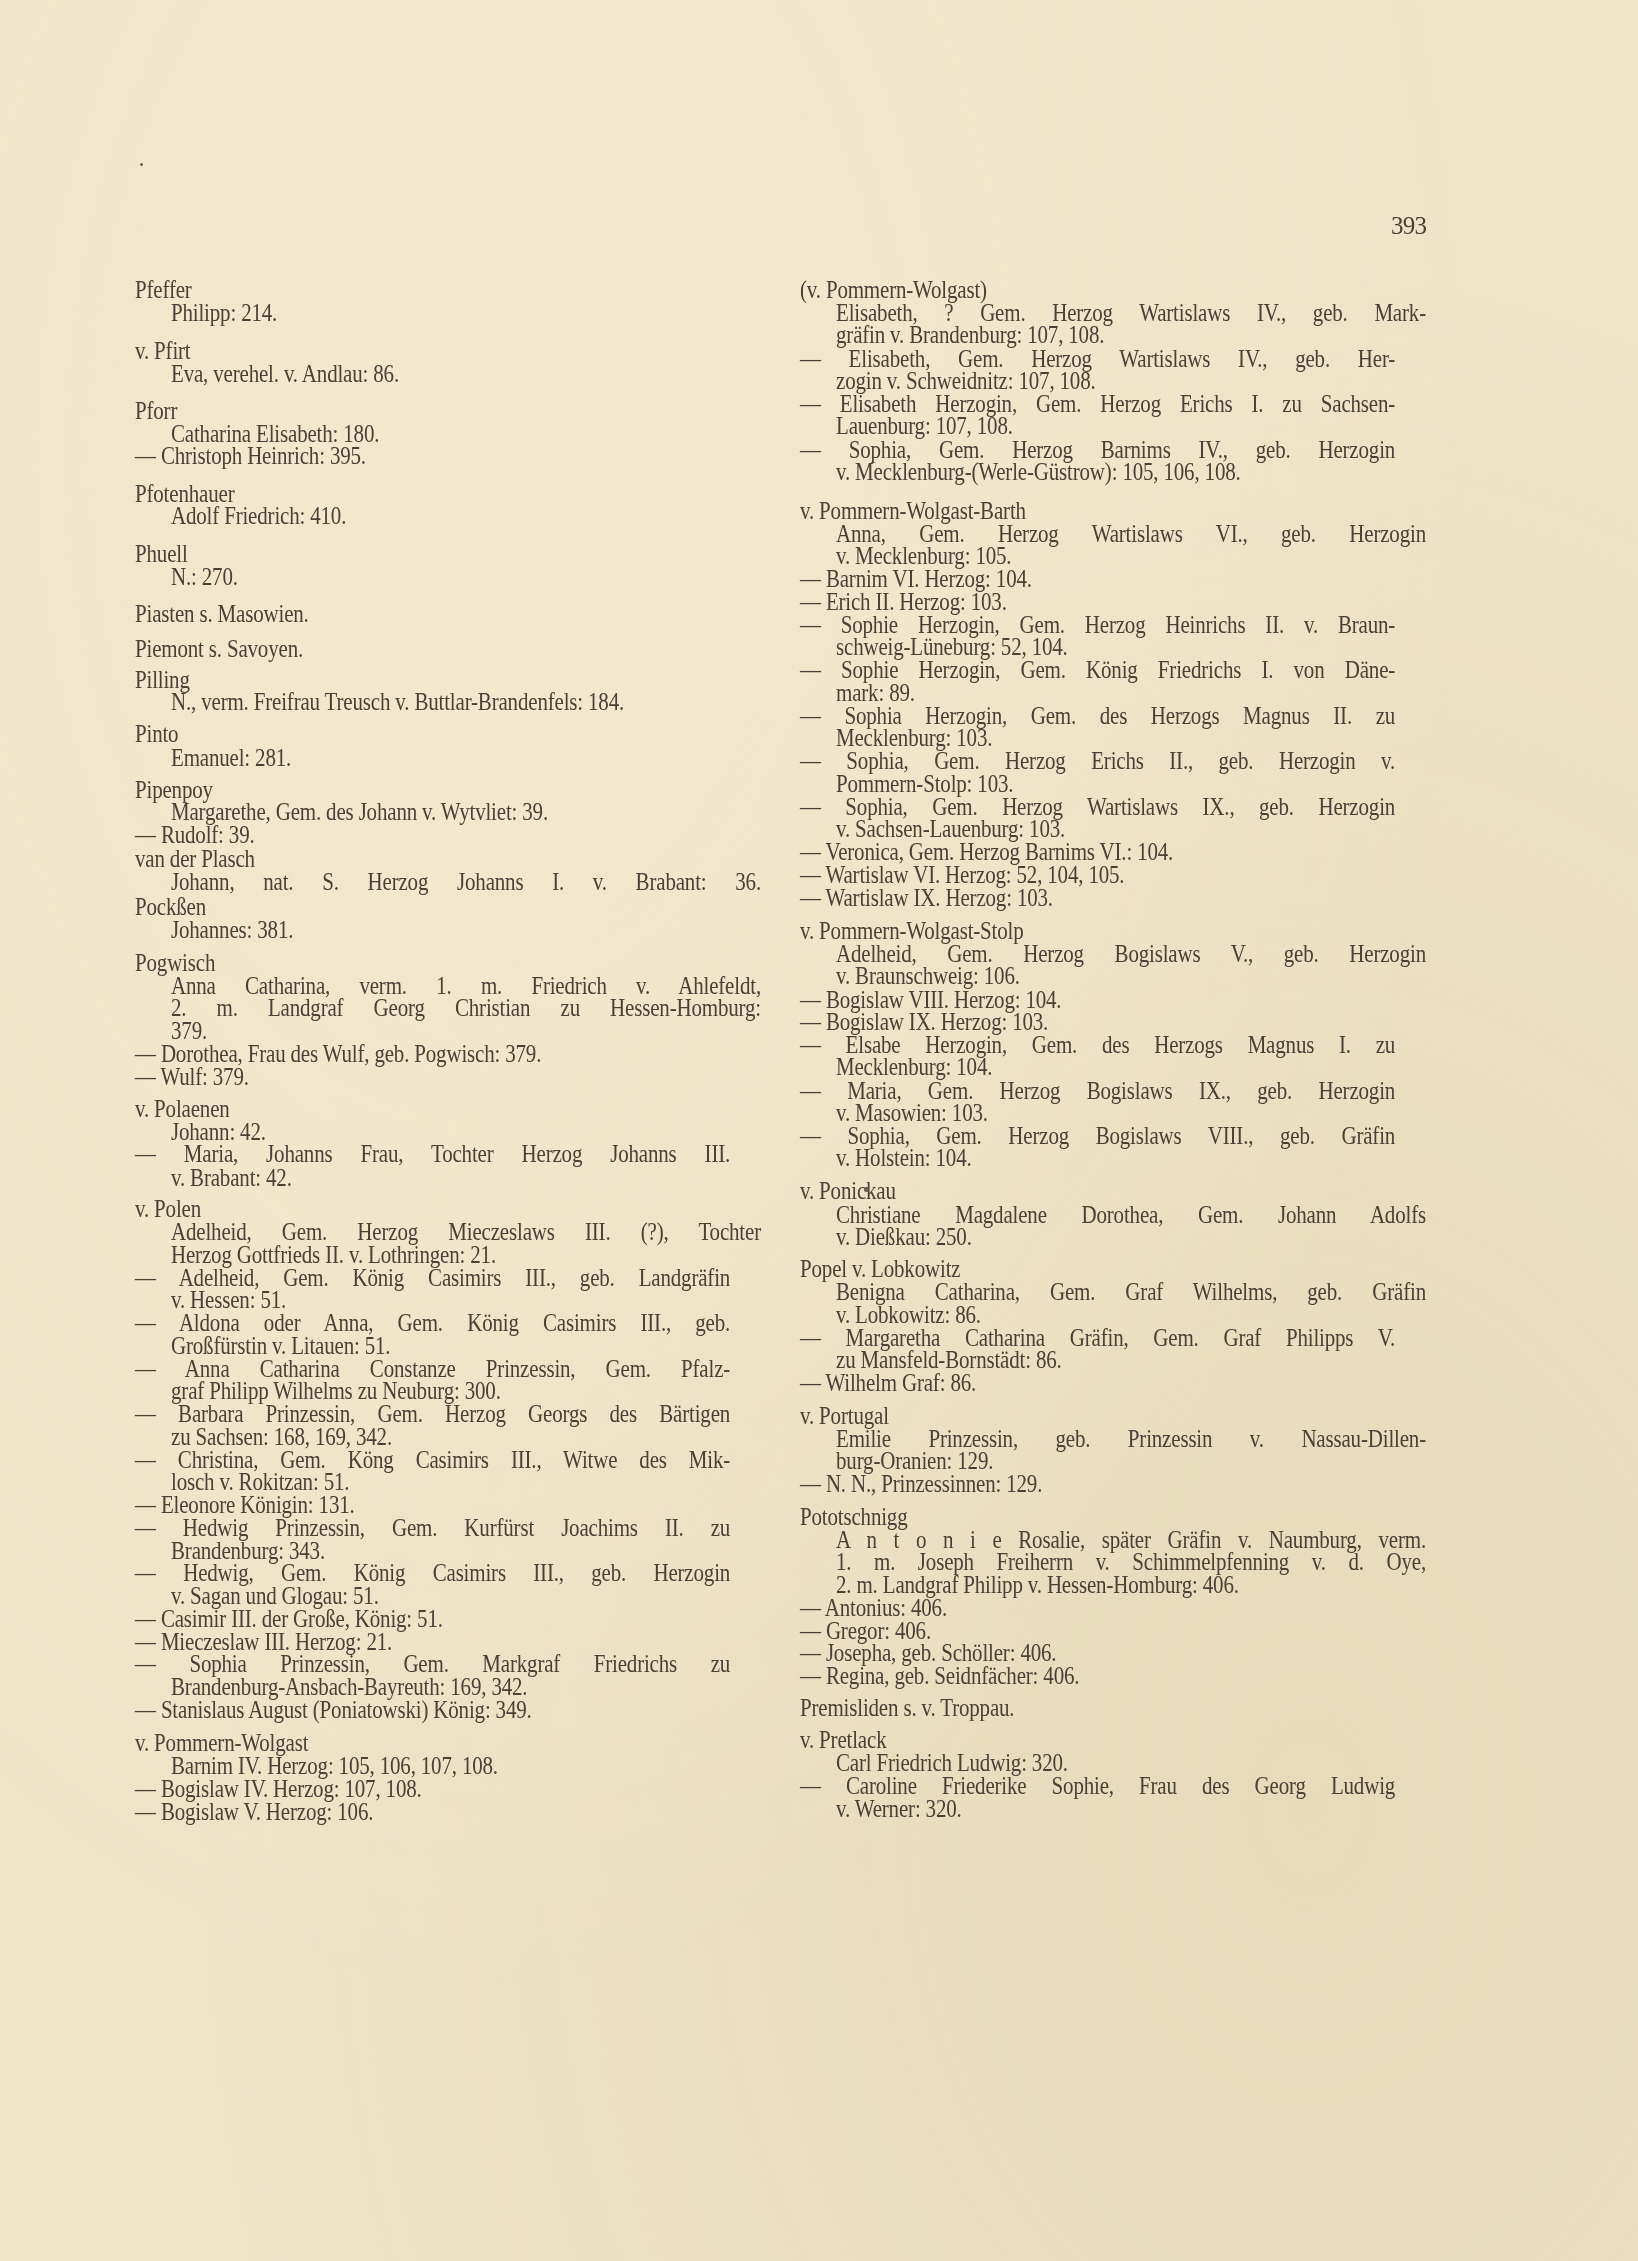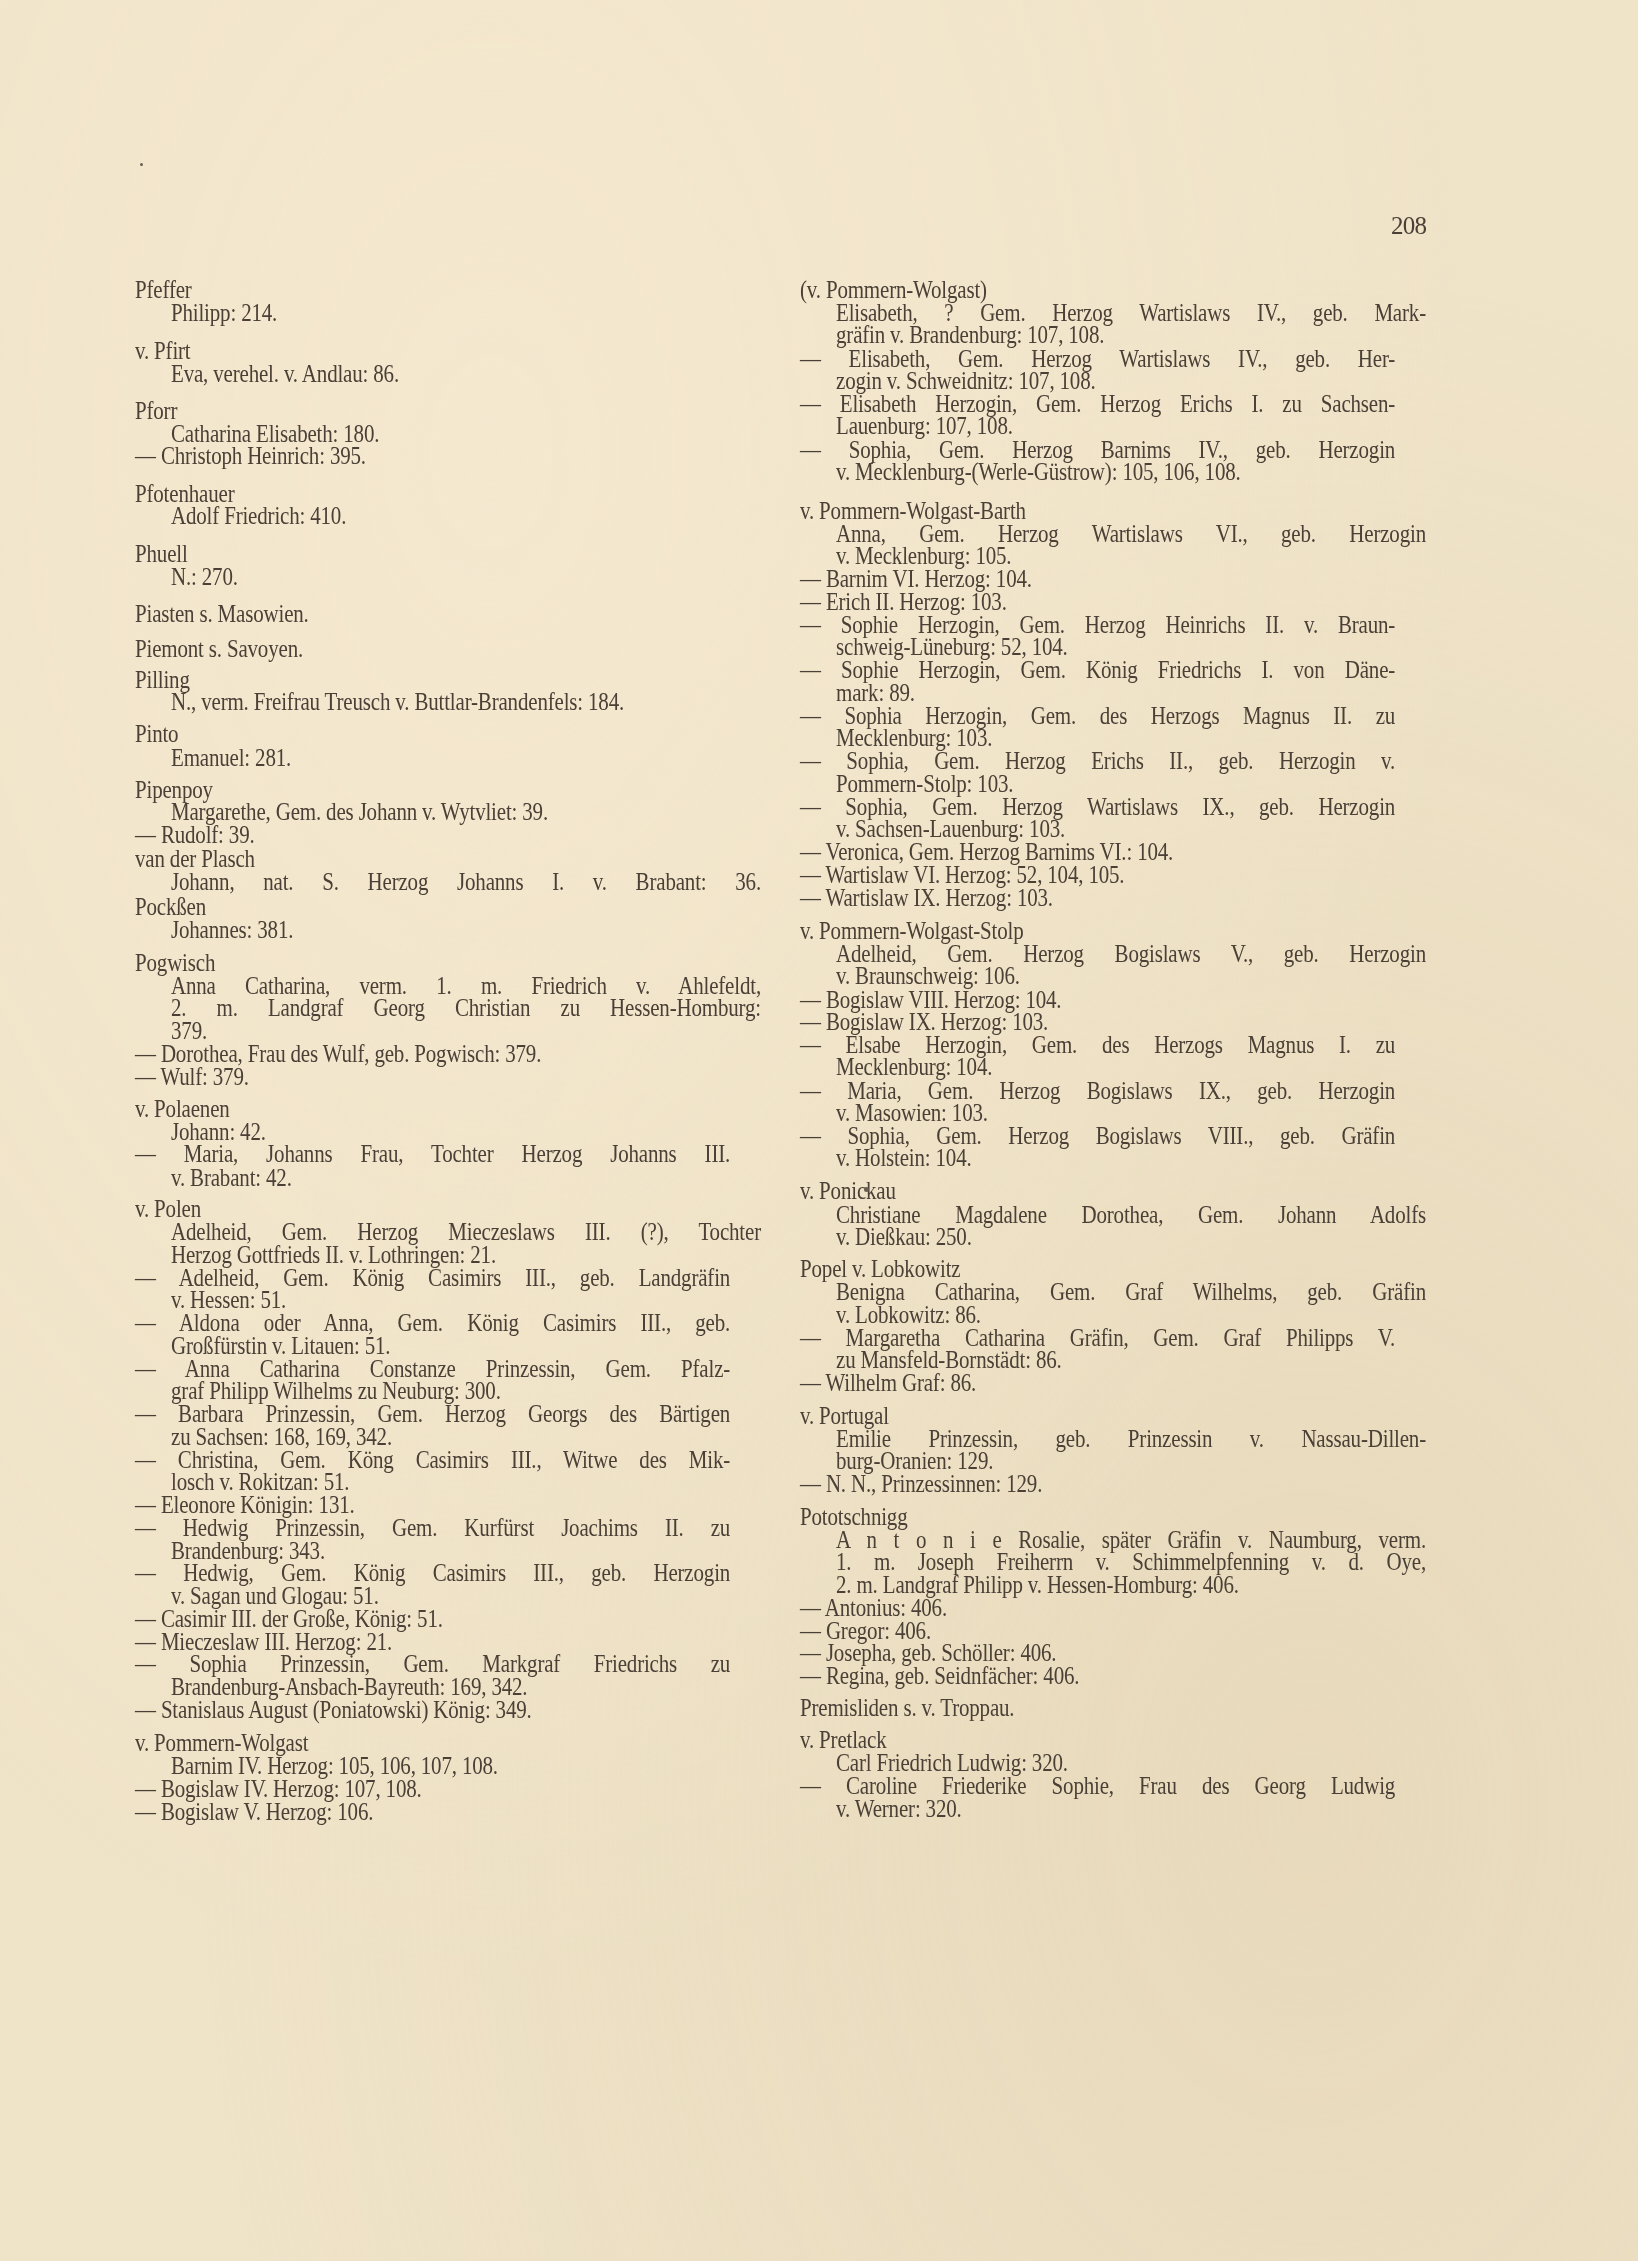--- a/index.html
+++ b/index.html
@@ -16,21 +16,21 @@
         transform:scaleX(0.86);transform-origin:left top;letter-spacing:-0.2px;}
   .line.indent{left:36px;}
   .line.full{width:692px;text-align:justify;text-align-last:justify;}
   .line.full.indent{width:686px;}
   .speck{position:absolute;width:5.3px;height:5.3px;border-radius:50%;background:#6a5e50;}
 </style>
 </head>
 <body>
 
 <div>
-  <div class="page-number">208</div>
+  <div class="page-number">393</div>
   <div class="col col-left">
       <div class="line" style="top: 277px;">Pfeffer</div>
       <div class="line indent" style="top: 300px;">Philipp: 214.</div>
       <div class="line" style="top: 338px;">v. Pfirt</div>
       <div class="line indent" style="top: 361px;">Eva, verehel. v. Andlau: 86.</div>
       <div class="line" style="top: 398px;">Pforr</div>
       <div class="line indent" style="top: 421px;">Catharina Elisabeth: 180.</div>
       <div class="line" style="top: 443px;">— Christoph Heinrich: 395.</div>
       <div class="line" style="top: 481px;">Pfotenhauer</div>
       <div class="line indent" style="top: 503px;">Adolf Friedrich: 410.</div>

